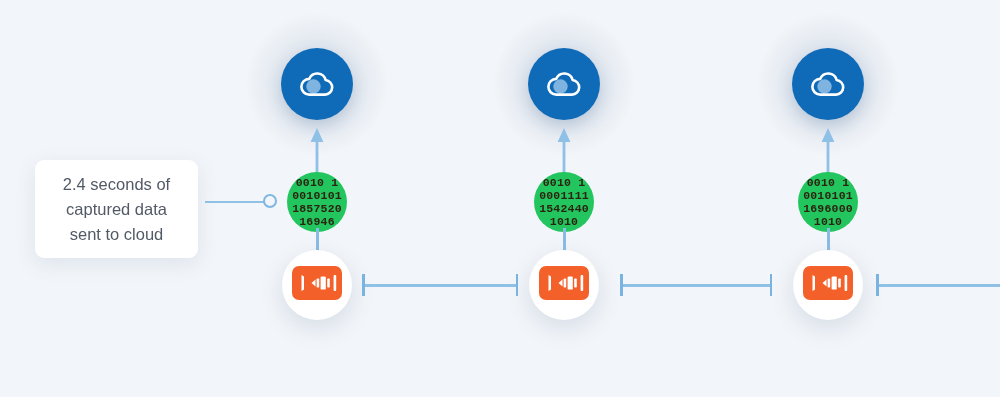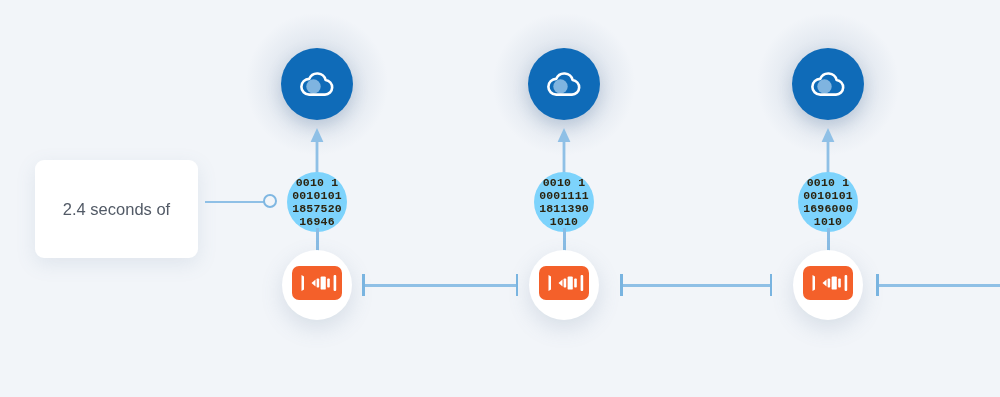--- a/index.html
+++ b/index.html
@@ -32,21 +32,21 @@
 
   
   .arrow{
     position:absolute;left:-7px;top:128px;width:14px;height:46px;
   }
 
   
   .binary-circle{
     position:absolute;left:-30px;top:172px;width:60px;height:60px;
     border-radius:50%;
-    background:#7dd3fc;
+    background:#22c55e;
     overflow:hidden;
     display:flex;flex-direction:column;align-items:center;justify-content:center;
   }
   .binary-circle .brow{
     font-family:"Liberation Mono", monospace;
     font-size:11.5px;
     line-height:13px;
     letter-spacing:0.2px;
     color:#2c2410;
     white-space:nowrap;
@@ -93,20 +93,22 @@
     border-radius:50%;border:2px solid #7fb7e2;background:#f2f5f9;box-sizing:border-box;
   }
 </style>
 </head>
 <body>
 
 <div id="stage">
 
   <div class="tooltip">
     <div class="tline">2.4 seconds of</div>
+    <div class="tline">captured data</div>
+    <div class="tline">sent to cloud</div>
   </div>
   <div class="connector"></div>
   <div class="connector-dot"></div>
 
   <div id="columns-host">
       <div class="col" style="left: 317px;">
         <div class="cloud-glow"></div>
         <div class="cloud-circle">
           <span>
             <svg width="38" height="30" viewBox="0 0 38 30">
@@ -148,21 +150,21 @@
             </svg>
           </span>
         </div>
         <div class="arrow"><svg width="14" height="46" viewBox="0 0 14 46">
             <rect x="5.6" y="12" width="2.8" height="34" fill="#8fc0e6"></rect>
             <path d="M7 0 L13.4 14 L0.6 14 Z" fill="#8fc0e6"></path>
           </svg></div>
         <div class="binary-circle">
           <div class="brow">0010 1</div>
           <div class="brow">0001111</div>
-          <div class="brow">1811390</div>
+          <div class="brow">1542440</div>
           <div class="brow">1010</div>
         </div>
         <div class="stem" style="top: 228px; height: 26px;"></div>
         <div class="device-circle">
           <span class="device-icon-wrap"><svg width="50" height="34" viewBox="0 0 50 34">
               <rect x="0" y="0" width="50" height="34" rx="7" fill="#f4602a"></rect>
               <path d="M9.5 9 L12 10.5 L12 23.5 L9.5 25 Z" fill="#ffffff"></path>
               <path d="M19.5 17 L23.5 13.4 L23.5 20.6 Z" fill="#ffffff"></path>
               <rect x="24.6" y="12.4" width="2.6" height="9.2" rx="0.8" fill="#ffffff"></rect>
               <rect x="28.6" y="10.4" width="5.2" height="13.2" rx="1.2" fill="#ffffff"></rect>

